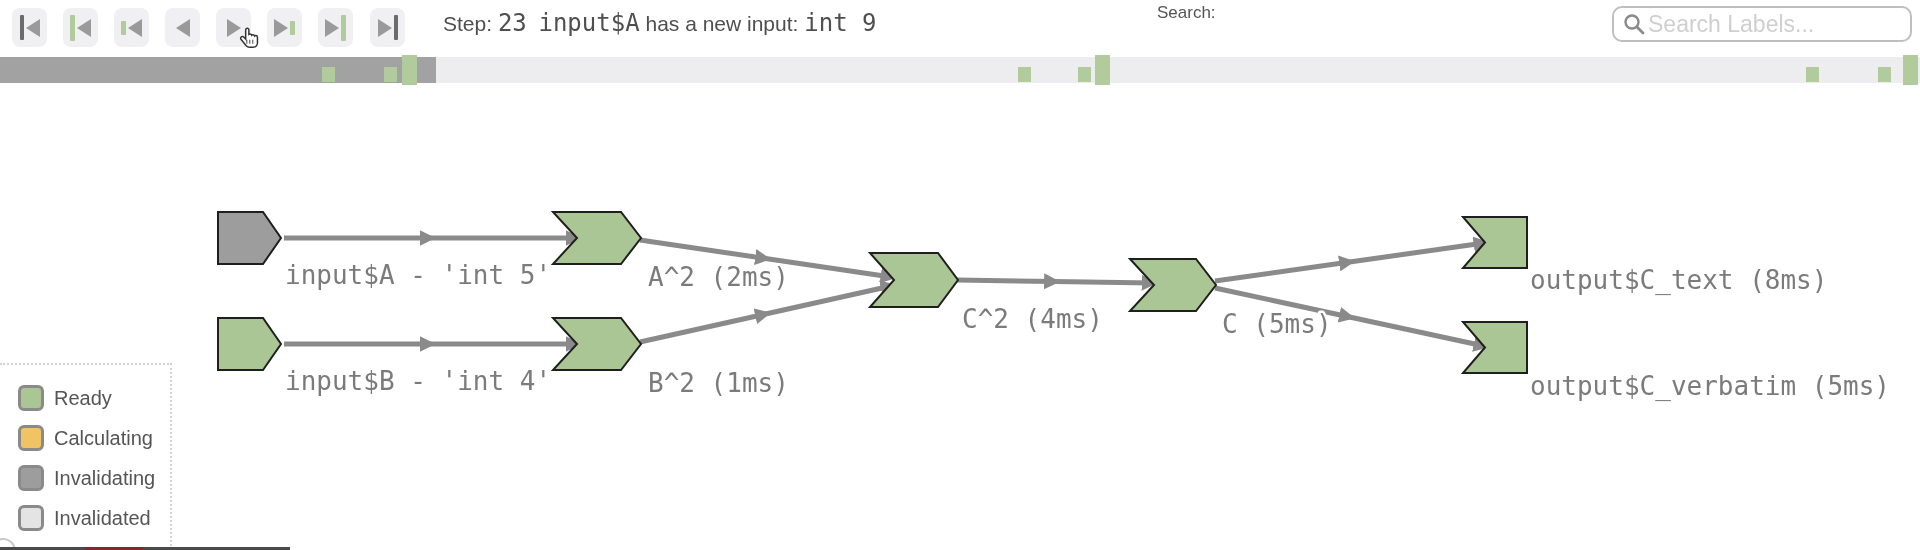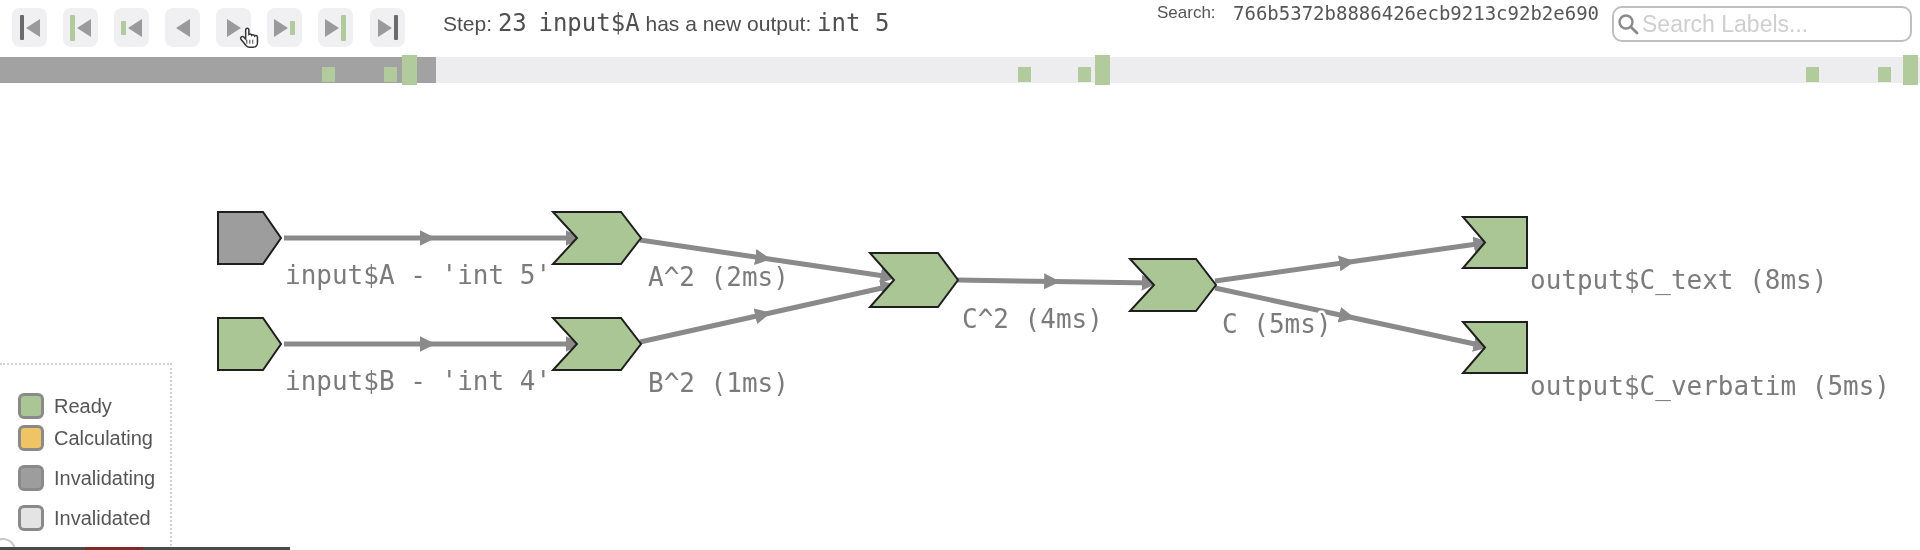--- a/index.html
+++ b/index.html
@@ -31,21 +31,21 @@
   .mono{font-family:"DejaVu Sans Mono","Liberation Mono",monospace;}
   #step-line .mono{font-size:24px;}
 
   #session-block{left:1157px;top:3px;width:450px;color:#555;}
   .sess-row{display:flex;line-height:20px;margin-bottom:1px;}
   .sess-label{width:76px;font-size:17px;}
   .sess-value{font-family:"DejaVu Sans Mono","Liberation Mono",monospace;font-size:19px;color:#565656;}
 
   #search-box{
     left:1612px;top:6px;width:300px;height:36px;border:2px solid #bfbfbf;border-radius:10px;
-    background:#fff;display:flex;align-items:center;box-sizing:border-box;padding:0 2px;
+    background:#fff;display:flex;align-items:center;box-sizing:border-box;padding:0 8px;
   }
   #search-box input{
     border:none;outline:none;flex:1;font-size:23px;color:#555;min-width:0;
     font-family:"Liberation Sans",sans-serif;background:transparent;
   }
   #search-box input::placeholder{color:#cfcfcf;}
 
   
   #timeline{left:0;top:57px;width:1920px;height:26px;background:#ededef;}
   #timeline-progress{left:0;top:0;height:26px;background:#a2a2a2;}
@@ -108,27 +108,26 @@
       <span class="tri right"></span>
       <span class="bar green-tall"></span>
     </div>
     <div class="pb-btn" style="left: 370px;">
       <span class="tri right"></span>
       <span class="bar dark"></span>
     </div>
   </div>
 
 <div id="step-line" class="abs">
-  <span>Step:</span><span> </span><span class="mono">23</span><span>  </span><span class="mono">input$A</span><span> has a new output: </span><span class="mono">int 5</span>
+  <span>Step:</span><span> </span><span class="mono">23</span><span>  </span><span class="mono">input$A</span><span> has a new input: </span><span class="mono">int 9</span>
 </div>
 
 <div id="session-block" class="abs">
   <div class="sess-row">
     <span class="sess-label">Search:</span>
-    <span class="sess-value">766b5372b8886426ecb9213c92b2e690</span>
   </div>
 </div>
 
 <div id="search-box" class="abs">
   <svg width="24" height="24" viewBox="0 0 24 24">
     <circle cx="10" cy="10" r="6.5" fill="none" stroke="#8a8a8a" stroke-width="2.4"></circle>
     <line x1="15" y1="15" x2="21" y2="21" stroke="#8a8a8a" stroke-width="2.8" stroke-linecap="round"></line>
   </svg>
   <input type="text" placeholder="Search Labels..." style="">
 </div>
@@ -177,21 +176,21 @@
       <text x="648" y="286">A^2 (2ms)</text>
       <text x="648" y="392">B^2 (1ms)</text>
       <text x="962" y="328">C^2 (4ms)</text>
       <text x="1222" y="333">C (5ms)</text>
       <text x="1530" y="289">output$C_text (8ms)</text>
       <text x="1530" y="395">output$C_verbatim (5ms)</text>
     </g>
 </svg>
 
 <div id="legend" class="abs">
-    <div class="legend-item" style="top: 26px;">
+    <div class="legend-item" style="top: 18px;">
       <span class="swatch" style="background: rgb(169, 198, 148);"></span>
       <span class="legend-label">Ready</span>
     </div>
     <div class="legend-item" style="top: 58px;">
       <span class="swatch" style="background: rgb(240, 195, 100);"></span>
       <span class="legend-label">Calculating</span>
     </div>
     <div class="legend-item" style="top: 98px;">
       <span class="swatch" style="background: rgb(157, 157, 157);"></span>
       <span class="legend-label">Invalidating</span>

